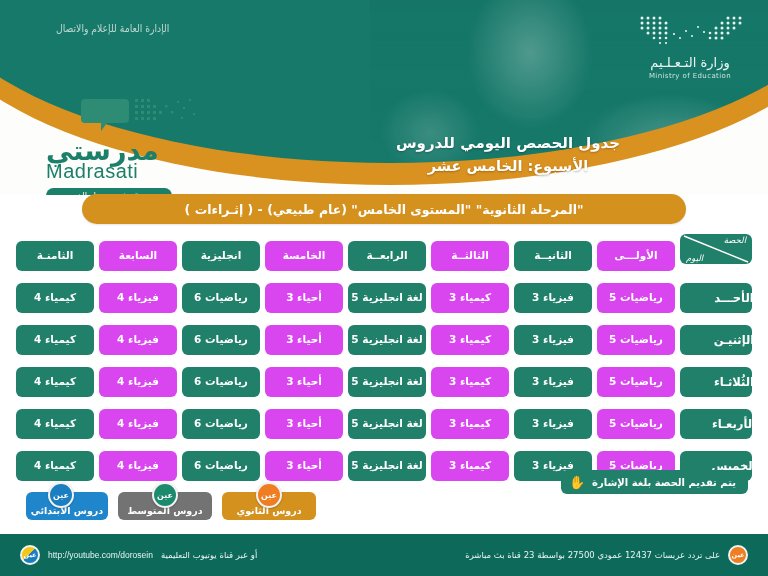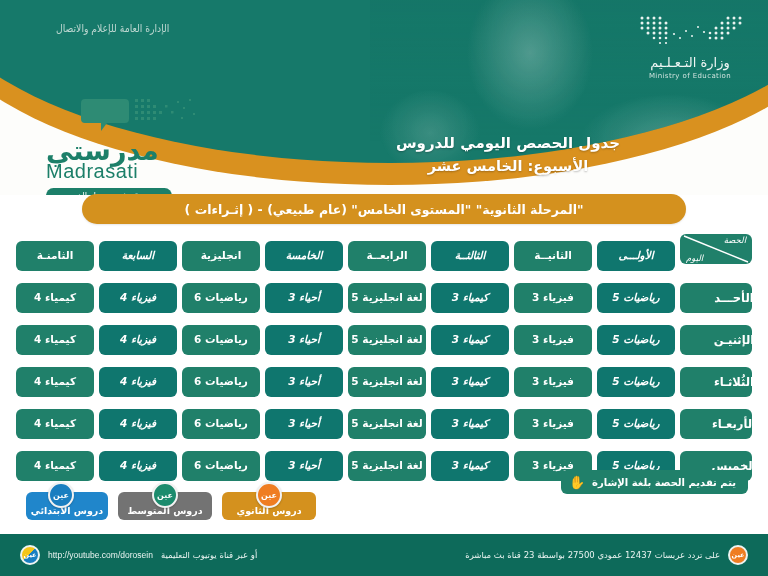--- a/index.html
+++ b/index.html
@@ -78,21 +78,21 @@
   .trow { display: flex; gap: 5px; margin-bottom: 5px; justify-content: flex-start; }
   .cell {
     height: 30px; border-radius: 6px;
     display: flex; align-items: center; justify-content: center;
     color: #ffffff; font-size: 10.5px; font-weight: bold;
     text-align: center; line-height: 1.1; white-space: nowrap; margin-top: 7px;
   }
   .cell.day { width: 72px; font-size: 11.5px; letter-spacing: -.2px; padding-left: 36px; }
   .cell.period { width: 78px; }
   .cell.green { background: #20806a; }
-  .cell.orange { background: #0f766e; font-style: italic; }
+  .cell.orange { background: #d946ef; }
   .corner {
     width: 72px; height: 30px; border-radius: 6px; background: #20806a;
     position: relative; color: #fff; overflow: hidden; font-style: italic;
   }
   .corner .diag { position: absolute; inset: 0; }
   .corner .c-top { position: absolute; top: 1px; right: 6px; font-size: 8.5px; }
   .corner .c-bot { position: absolute; bottom: 1px; left: 6px; font-size: 8.5px; }
 
   
   .channels { position: absolute; left: 14px; top: 482px; display: flex; flex-direction: row-reverse; gap: 10px; }

